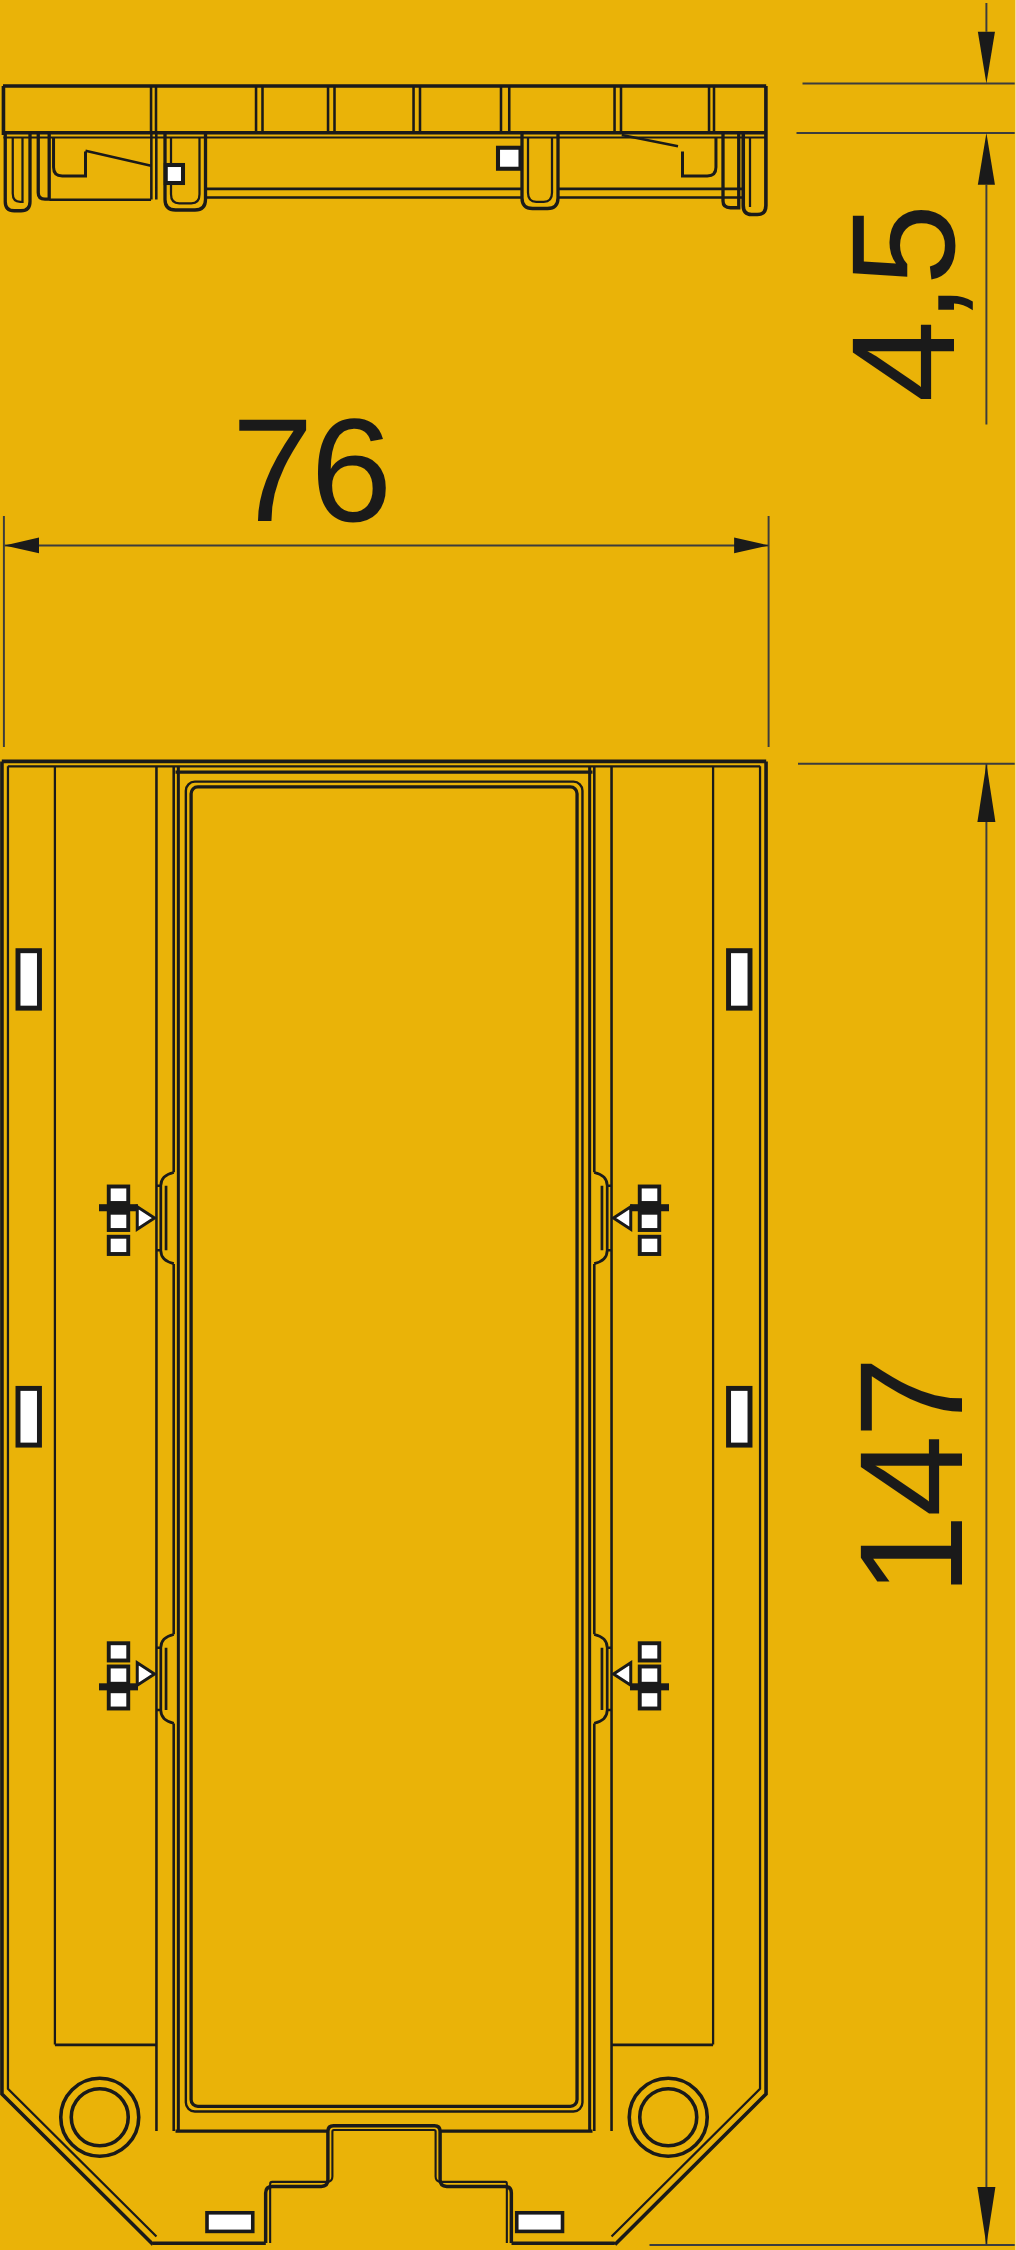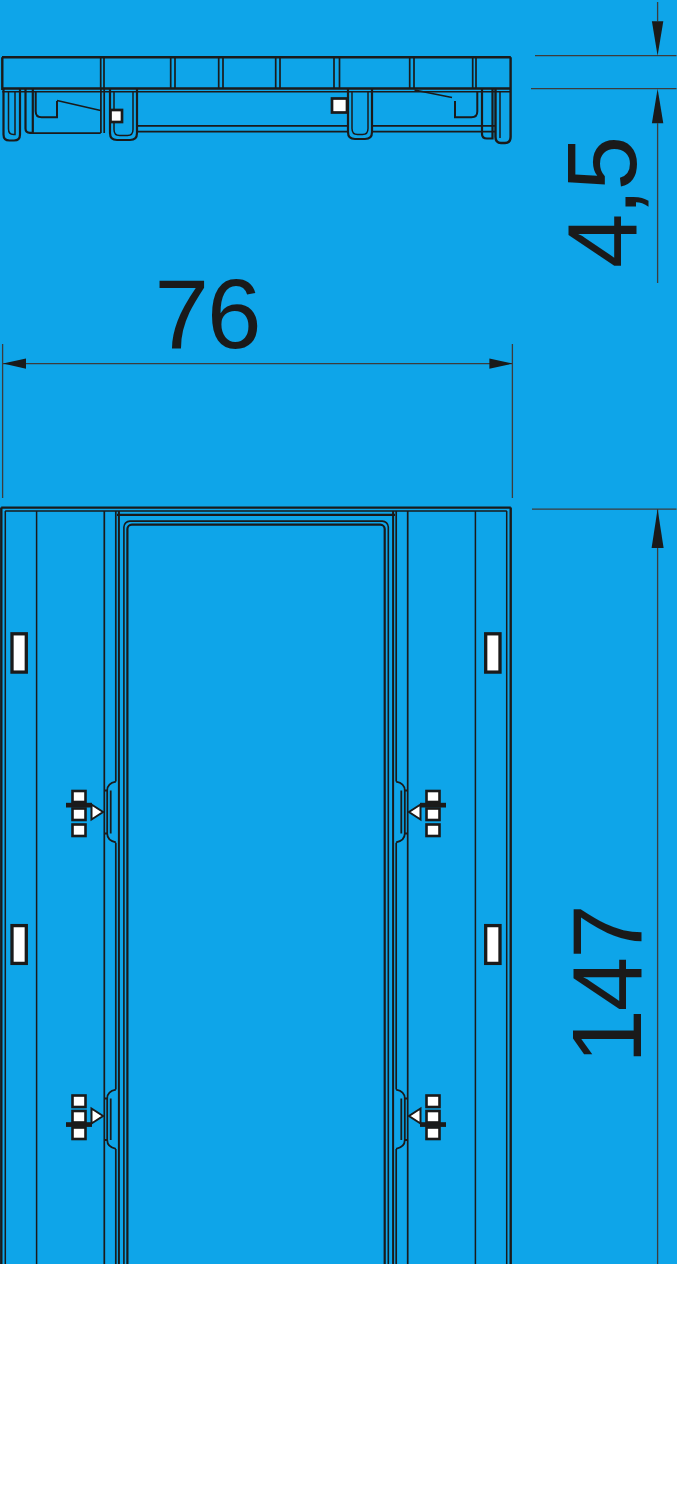--- a/index.html
+++ b/index.html
@@ -2,22 +2,22 @@
 <html><head>
 <meta charset="utf-8">
 <style>
   html, body {
     margin: 0;
     padding: 0;
     background: #ffffff;
   }
   .drawing-wrap {
     width: 677px;
-    height: 1264px;
-    background: #0ea5e9;
+    height: 1500px;
+    background: #eab308;
     position: relative;
     overflow: hidden;
   }
   svg {
     display: block;
     width: 677px;
     height: 1500px;
   }
   .part-line { stroke: #1a1a1a; fill: none; }
   .dim-line  { stroke: #3c3c3c; fill: none; stroke-width: 1.3; }

